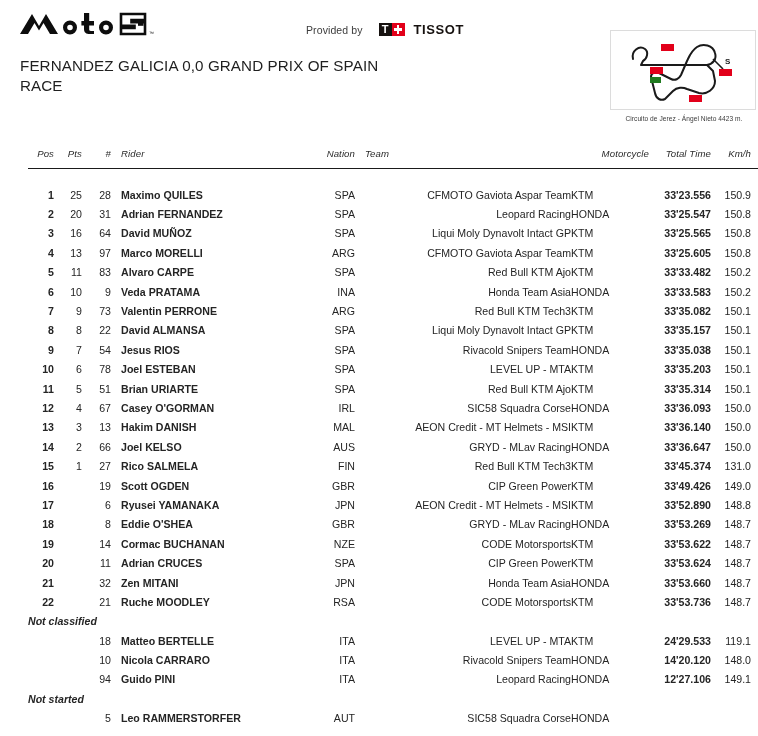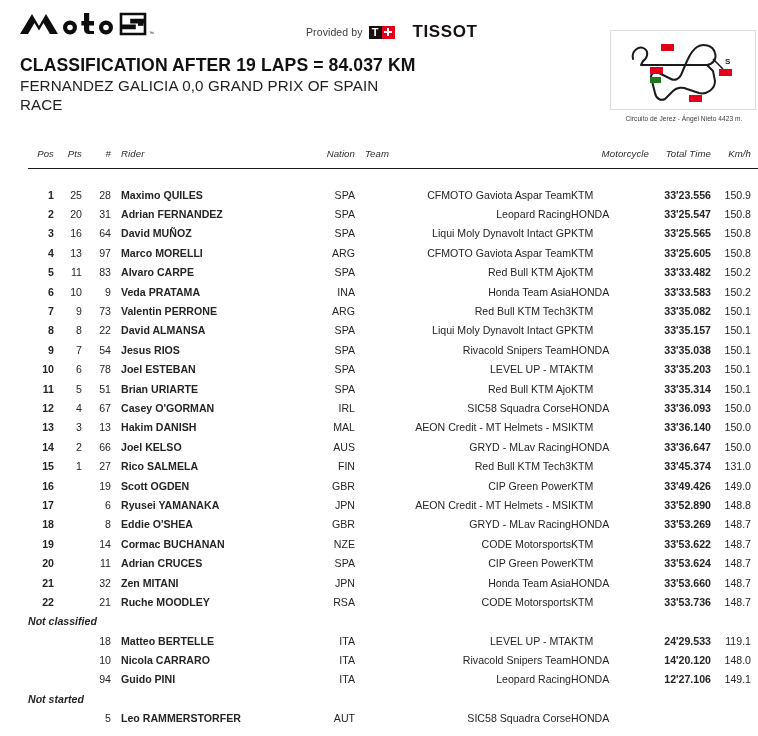--- a/index.html
+++ b/index.html
@@ -27,21 +27,21 @@
     top: 8px;
     width: 152px;
     height: 34px;
   }
   .provided-wrap {
     position: absolute;
     left: 306px;
     top: 22px;
     display: flex;
     align-items: center;
-    gap: 6px;
+    gap: 16px;
   }
   .provided-by {
     font-size: 10.5px;
     color: #3c3c3c;
     letter-spacing: .1px;
   }
   .tissot-logo {
     display: flex;
     align-items: center;
     gap: 0px;
@@ -70,24 +70,24 @@
     position: absolute;
     background: #ffffff;
   }
   .tissot-cross::before {
     left: 5.2px; top: 2.2px; width: 2.6px; height: 8.6px;
   }
   .tissot-cross::after {
     left: 2.2px; top: 5.2px; width: 8.6px; height: 2.6px;
   }
   .tissot-word {
-    font-size: 17px;
+    font-size: 13px;
     font-weight: bold;
     letter-spacing: .6px;
-    margin-left: 18px;
+    margin-left: 9px;
     color: #16110f;
   }
 
   .title-block {
     position: absolute;
     left: 20px;
     top: 56px;
     width: 560px;
   }
   .title-main {
@@ -230,21 +230,20 @@
   <div class="provided-wrap">
     <span class="provided-by">Provided by</span>
     <span class="tissot-logo">
       <span class="tissot-t">T</span>
       <span class="tissot-cross"></span>
       <span class="tissot-word">TISSOT</span>
     </span>
   </div>
 
   <div class="title-block">
-    <div class="title-main">CLASSIFICATION AFTER 19 LAPS = 84.037 KM</div>
     <div class="title-sub">FERNANDEZ GALICIA 0,0 GRAND PRIX OF SPAIN</div>
     <div class="title-sub2">RACE</div>
   </div>
 
   <div class="circuit-card">
     <div class="circuit-box">
       <svg width="144" height="78" viewBox="0 0 144 78" xmlns="http://www.w3.org/2000/svg">
         <g fill="none" stroke="#1a1a1a" stroke-width="2" stroke-linejoin="round" stroke-linecap="round">
           <path d="M22 28 C20 20, 28 14, 34 18 C38 21, 36 28, 32 30 L30 34 L96 34
                    C102 33, 106 28, 104 22 C102 14, 92 12, 86 16 C80 20, 78 26, 76 30

